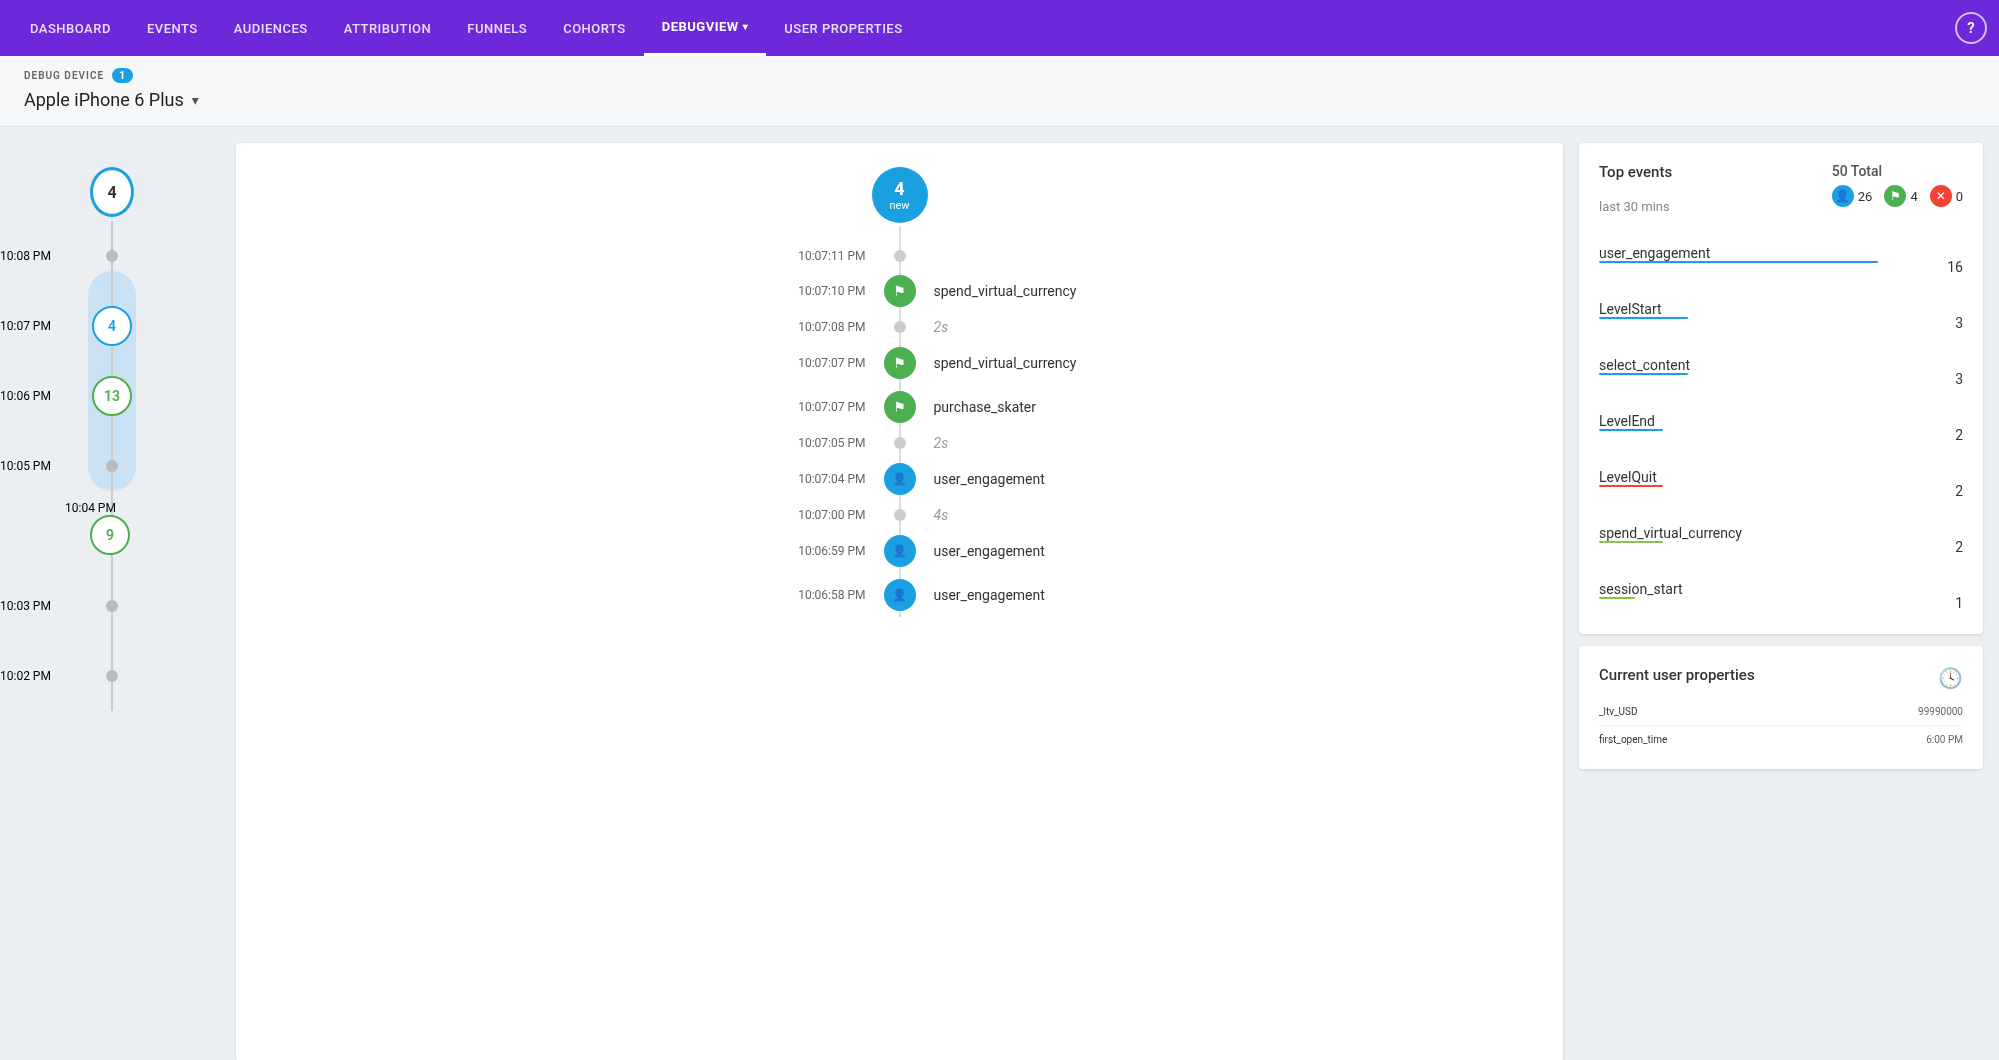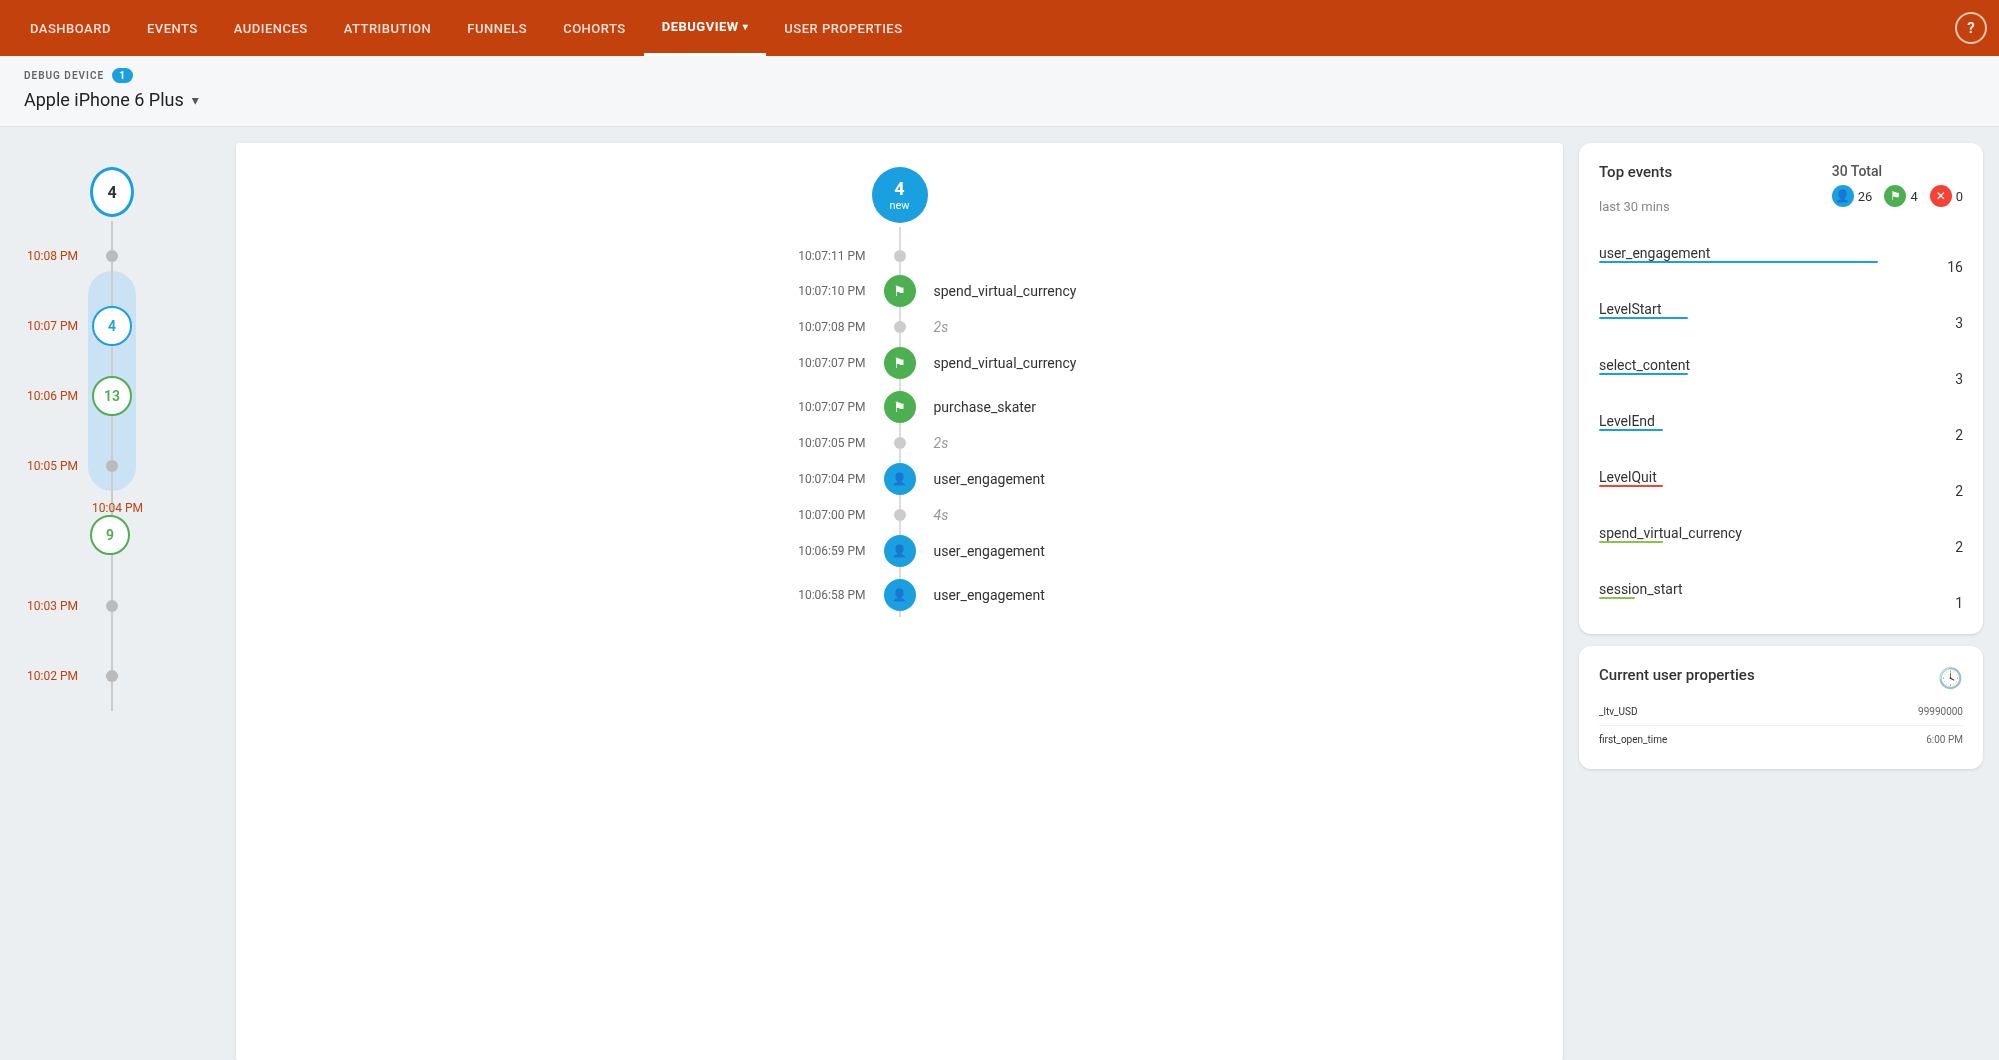--- a/index.html
+++ b/index.html
@@ -1,20 +1,20 @@
 <!DOCTYPE html>
 <html><head>
   <meta charset="utf-8">
   <style>
     * { box-sizing: border-box; margin: 0; padding: 0; }
     body { font-family: 'Roboto', Arial, sans-serif; background: #eceff1; color: #333; font-size: 13px; }
 
     
     .nav {
-      background: #c2410c;
+      background: #6d28d9;
       display: flex;
       align-items: center;
       height: 56px;
       padding: 0 12px;
     }
     .nav-item {
       color: rgba(255,255,255,0.85);
       font-size: 13px;
       font-weight: 500;
       letter-spacing: 0.5px;
@@ -114,22 +114,21 @@
     .timeline-row {
       display: flex;
       align-items: center;
       width: 100%;
       position: relative;
       z-index: 1;
       margin-bottom: 0;
     }
     .time-label {
       width: 90px;
-      text-align: right;
-      color: #c2410c;
+      color: #000000;
       font-size: 12px;
       padding-right: 12px;
       flex-shrink: 0;
     }
     .timeline-node {
       width: 44px;
       display: flex;
       justify-content: center;
       align-items: center;
       flex-shrink: 0;
@@ -274,21 +273,21 @@
     .right-panel {
       width: 420px;
       flex-shrink: 0;
       display: flex;
       flex-direction: column;
       gap: 12px;
       padding-right: 16px;
     }
     .panel-card {
       background: #fff;
-      border-radius: 12px;
+      border-radius: 4px;
       box-shadow: 0 1px 3px rgba(0,0,0,0.12);
       padding: 20px 20px 16px;
     }
     .panel-card-header {
       display: flex;
       justify-content: space-between;
       align-items: flex-start;
       margin-bottom: 8px;
     }
     .panel-card-title {
@@ -606,21 +605,21 @@
 
   <div class="right-panel">
 
     <div class="panel-card">
       <div class="panel-card-header">
         <div>
           <div class="panel-card-title">Top events</div>
           <div class="panel-card-subtitle">last 30 mins</div>
         </div>
         <div>
-          <div class="panel-total">30 Total</div>
+          <div class="panel-total">50 Total</div>
           <div class="icon-counts">
             <div class="icon-count">
               <div class="icon-count-circle" style="background:#1a9fe0;">👤</div>
               <span>26</span>
             </div>
             <div class="icon-count">
               <div class="icon-count-circle" style="background:#4caf50;">⚑</div>
               <span>4</span>
             </div>
             <div class="icon-count">

